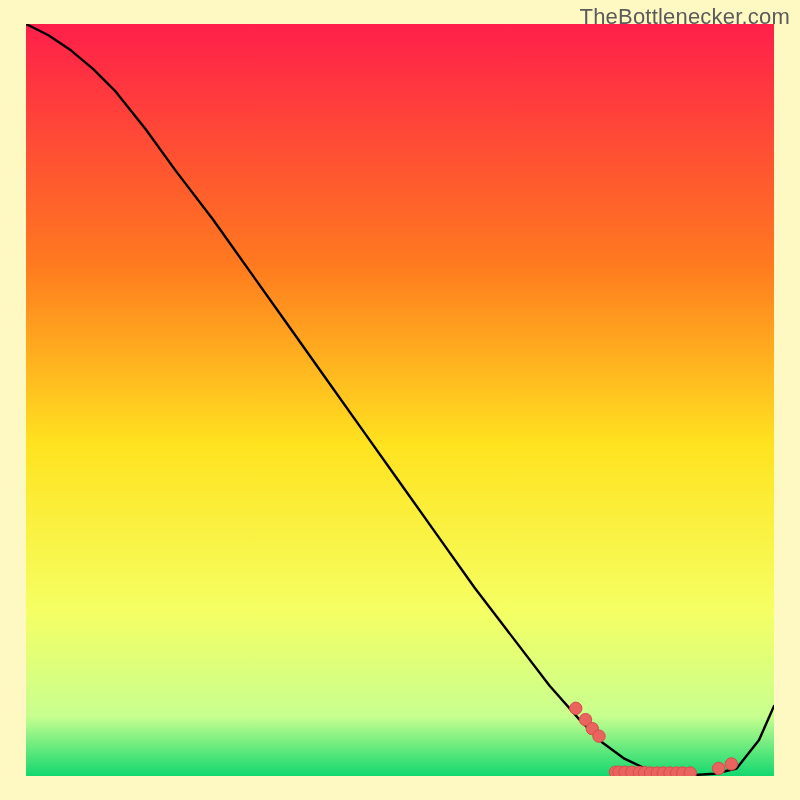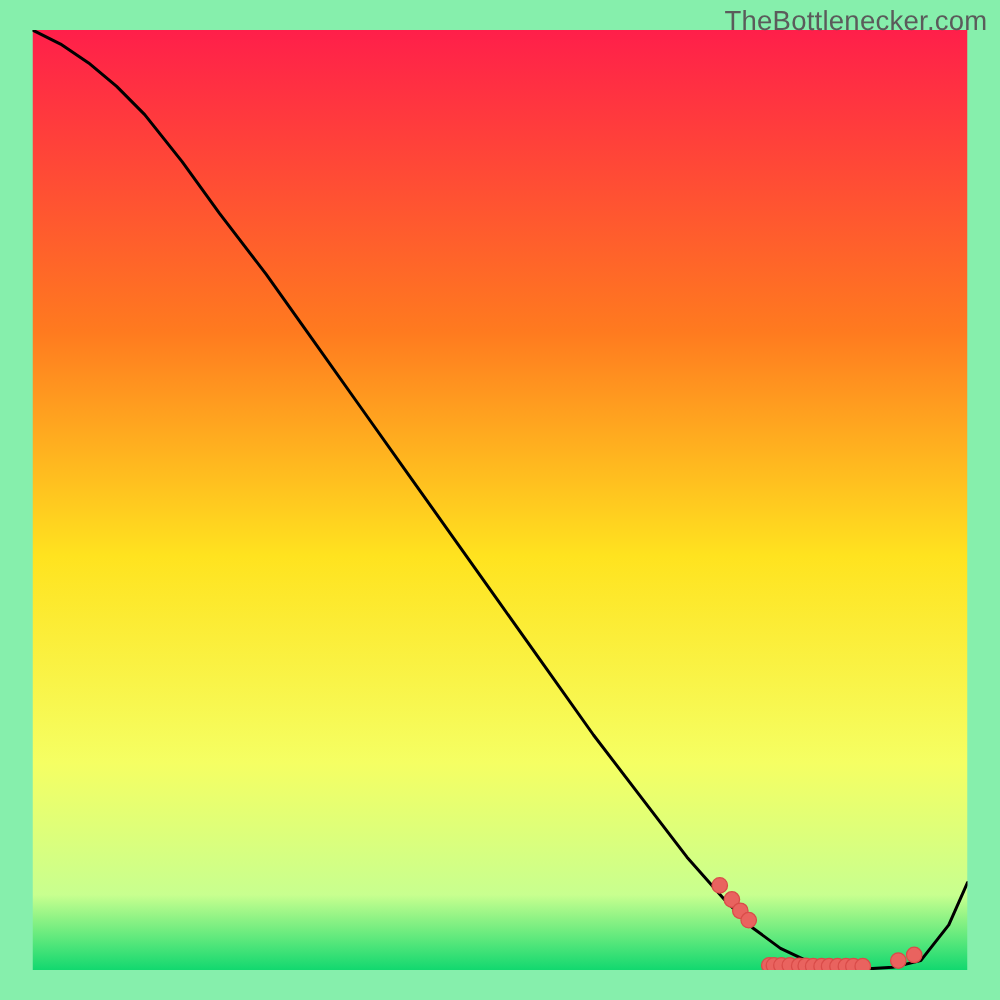--- a/index.html
+++ b/index.html
@@ -8,21 +8,21 @@
     width: 800px;
     height: 800px;
     background: #000;
     overflow: hidden;
     font-family: Arial, Helvetica, sans-serif;
   }
   .frame {
     position: relative;
     width: 800px;
     height: 800px;
-    background: #86efac;
+    background: #fef9c3;
   }
   .watermark {
     position: absolute;
     top: 4px;
     right: 10px;
     font-size: 22px;
     font-weight: 500;
     color: #5b5b5b;
     letter-spacing: 0.2px;
     z-index: 20;

